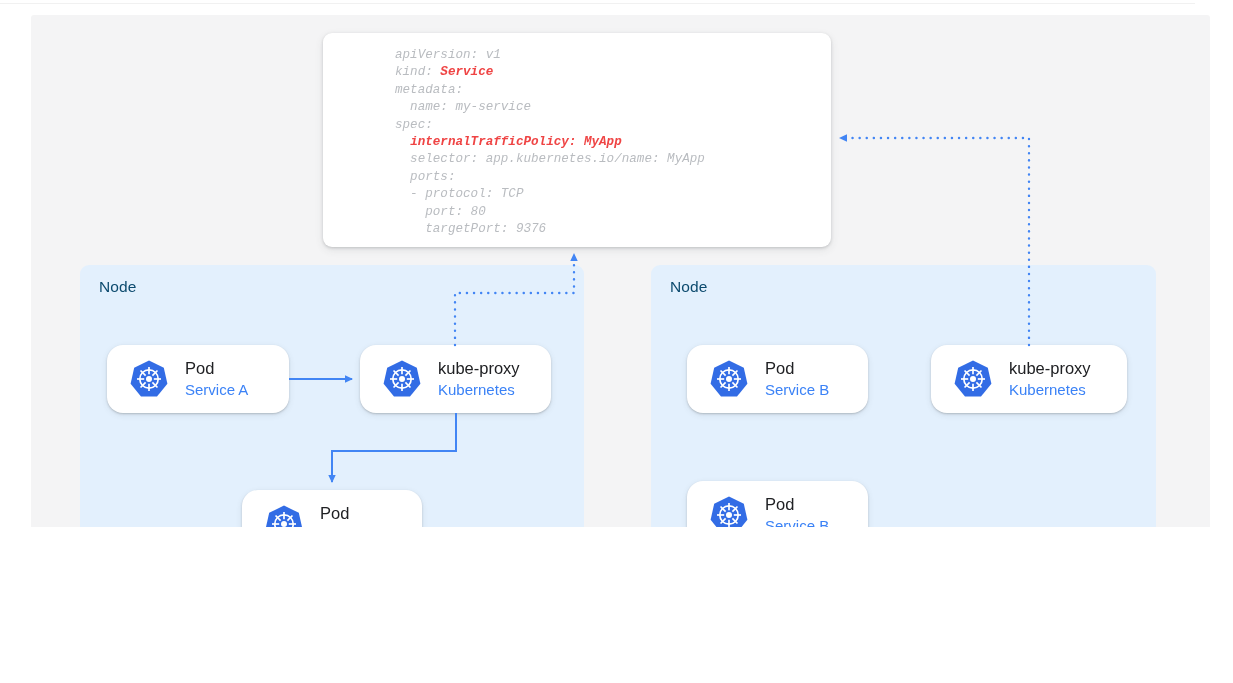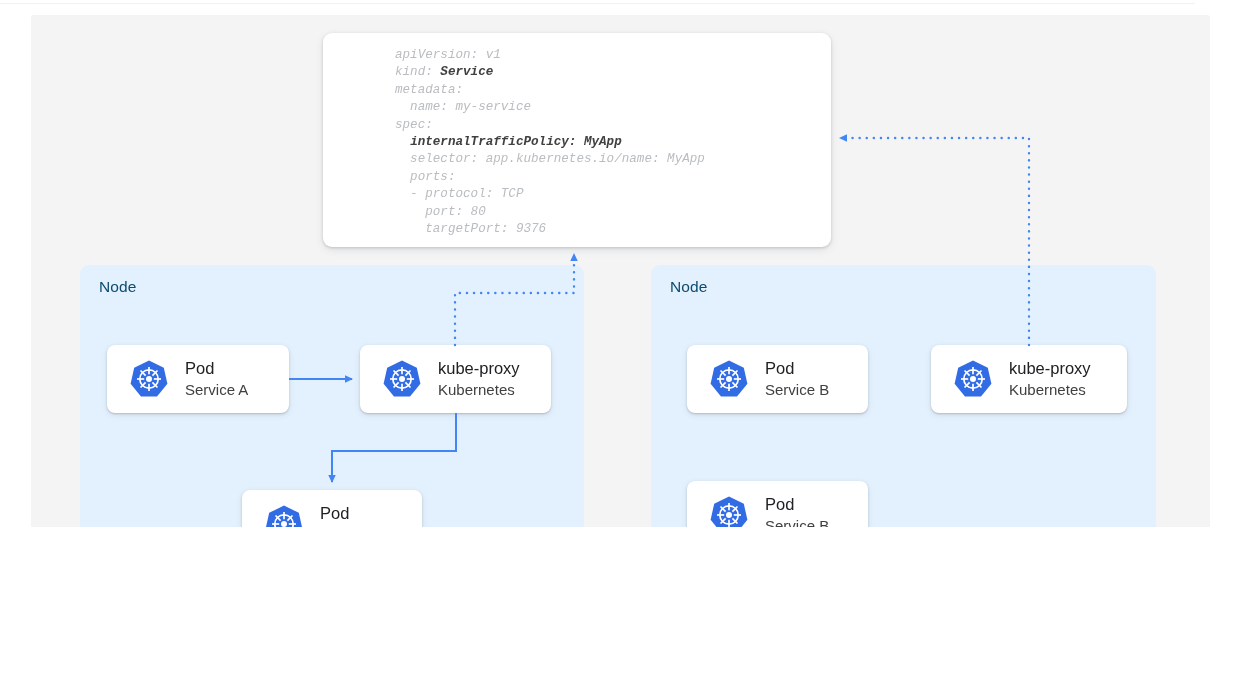--- a/index.html
+++ b/index.html
@@ -51,21 +51,21 @@
     left: 72px;
     top: 14px;
     font-family: "Liberation Mono", "DejaVu Sans Mono", monospace;
     font-size: 12.6px;
     line-height: 17.4px;
     color: #b9bcc0;
     font-style: italic;
     white-space: pre;
   }
   #yaml-code .kw {
-    color: #404040;
+    color: #ef4444;
     font-weight: bold;
     margin-top: 12px;
   }
   
   .node-panel {
     position: absolute;
     background: #e3f0fd;
     border-radius: 9px;
   }
   #node-left  { left: 80px;  top: 265px; width: 504px; height: 351px; }
@@ -75,21 +75,21 @@
     left: 19px;
     top: 13px;
     font-size: 15.5px;
     color: #0c4a6e;
     letter-spacing: .1px;
   }
   
   .card {
     position: absolute;
     background: #ffffff;
-    border-radius: 8px;
+    border-radius: 16px;
     box-shadow: 0 1px 2px rgba(60,64,67,.26), 0 2px 6px rgba(60,64,67,.10);
     display: flex;
     align-items: center;
     box-sizing: border-box;
   }
   .card .k8s-logo {
     position: absolute;
     left: 22px;
     top: 50%;
     transform: translateY(-50%);
@@ -106,21 +106,21 @@
   .card .card-title {
     display: block;
     font-size: 16.5px;
     color: #202124;
     line-height: 21px;
     white-space: nowrap;
   }
   .card .card-sub {
     display: block;
     font-size: 15px;
-    color: #404040;
+    color: #3b82f6;
     line-height: 21px;
     white-space: nowrap;
   }
   #card-pod-a      { left: 107px; top: 345px; width: 182px; height: 68px; }
   #card-kubeproxy-l{ left: 360px; top: 345px; width: 191px; height: 68px; }
   #card-pod-b-left { left: 242px; top: 490px; width: 180px; height: 68px; }
   #card-pod-b-r1   { left: 687px; top: 345px; width: 181px; height: 68px; }
   #card-kubeproxy-r{ left: 931px; top: 345px; width: 196px; height: 68px; }
   #card-pod-b-r2   { left: 687px; top: 481px; width: 181px; height: 68px; }
 

